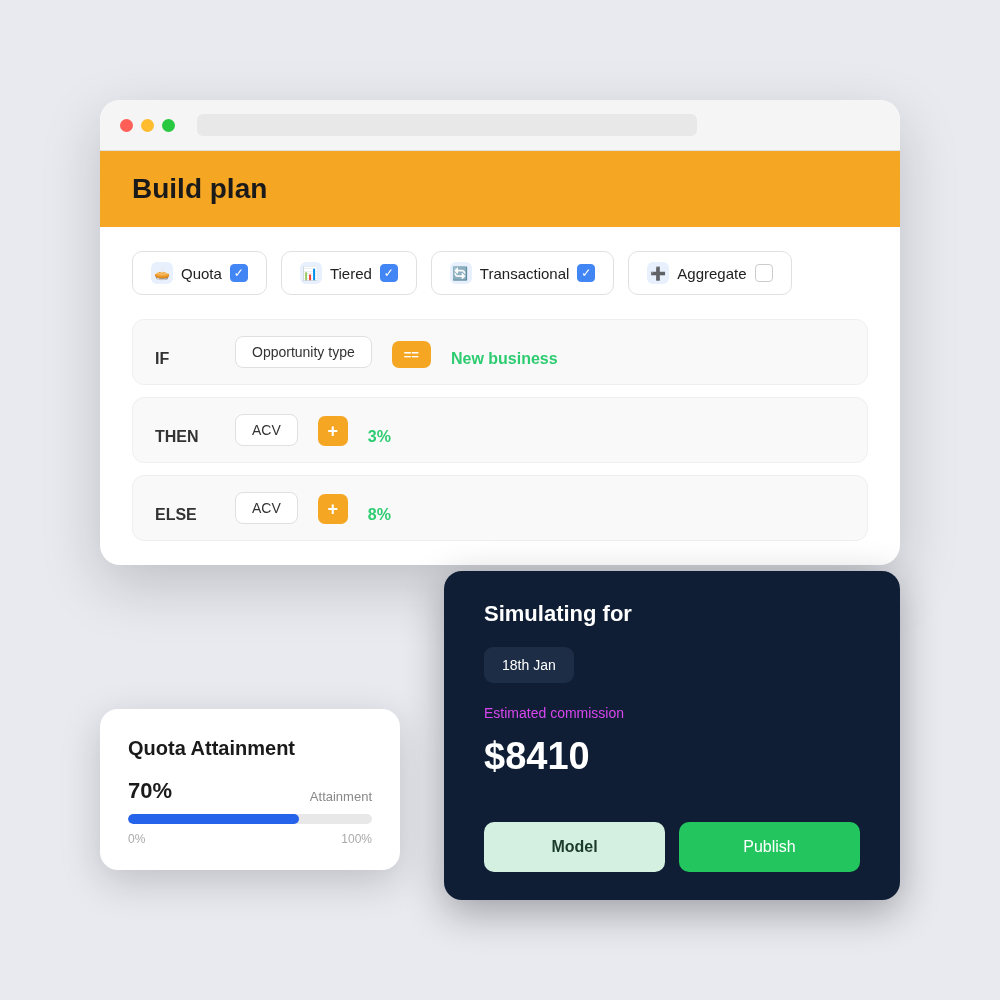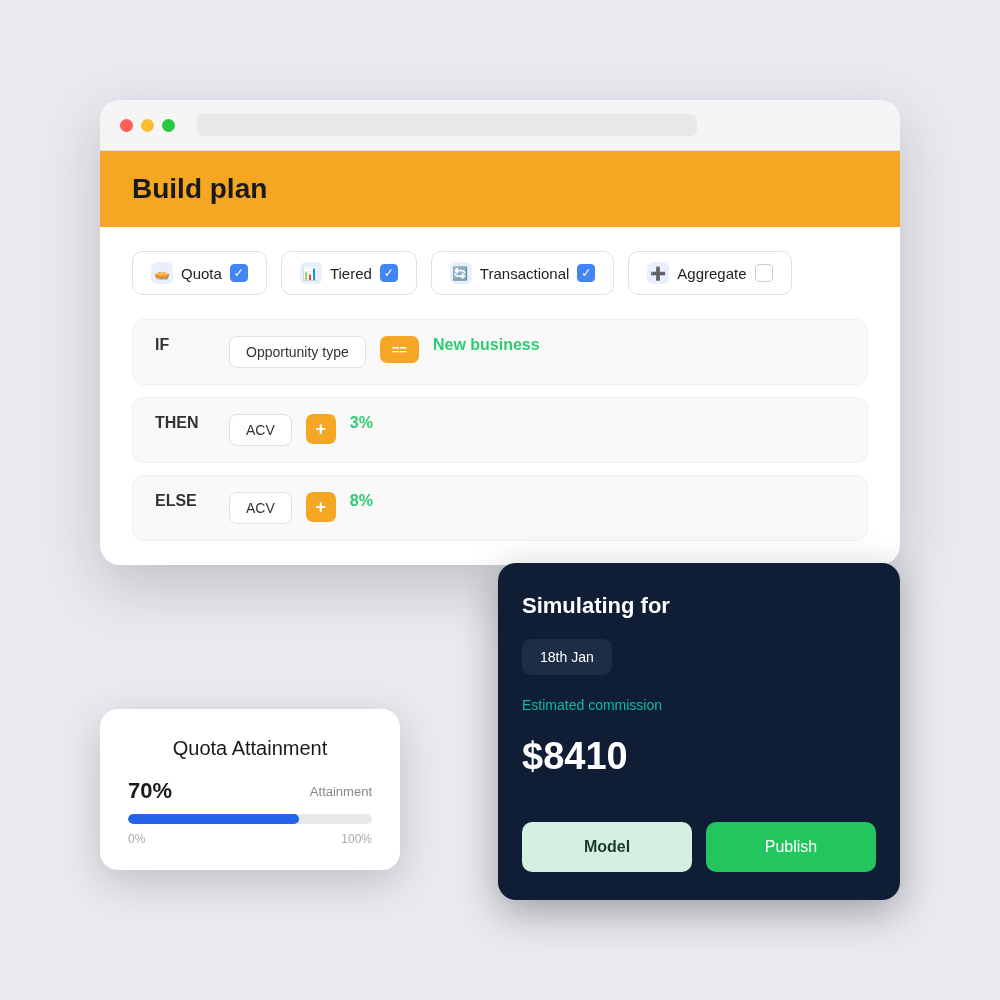--- a/index.html
+++ b/index.html
@@ -110,22 +110,22 @@
 
     
     .rules-section {
       padding: 8px 32px 24px;
       display: flex;
       flex-direction: column;
       gap: 12px;
     }
     .rule-row {
       display: flex;
-      align-items: flex-start;
-      gap: 14px;
+      align-items: flex-end;
+      gap: 20px;
       background: #f9f9f9;
       border-radius: 12px;
       padding: 16px 22px;
       border: 1px solid #efefef;
     }
     .rule-label {
       font-size: 16px;
       font-weight: 700;
       color: #333;
       min-width: 60px;
@@ -175,29 +175,28 @@
       left: 30px;
       width: 300px;
       background: #fff;
       border-radius: 18px;
       box-shadow: 0 12px 40px rgba(0,0,0,0.18);
       padding: 28px 28px 24px;
       z-index: 3;
     }
     .quota-card-title {
       font-size: 20px;
-      font-weight: 400;
+      font-weight: 700;
       color: #1a1a1a;
       margin-bottom: 18px;
-      text-align: center;
     }
     .quota-stats {
       display: flex;
       justify-content: space-between;
-      align-items: center;
+      align-items: flex-end;
       margin-bottom: 10px;
     }
     .quota-percent {
       font-size: 22px;
       font-weight: 800;
       color: #1a1a1a;
     }
     .quota-attainment-label {
       font-size: 13px;
       color: #888;
@@ -219,25 +218,25 @@
       justify-content: space-between;
       font-size: 12px;
       color: #aaa;
     }
 
     
     .simulation-card {
       position: absolute;
       bottom: 30px;
       right: 30px;
-      width: 402px;
+      width: 456px;
       background: #0f1e35;
       border-radius: 18px;
       box-shadow: 0 12px 40px rgba(0,0,0,0.32);
-      padding: 30px 24px 28px;
+      padding: 30px 40px 28px;
       z-index: 4;
     }
     .sim-title {
       font-size: 22px;
       font-weight: 800;
       color: #fff;
       margin-bottom: 20px;
     }
     .sim-tags {
       display: flex;
@@ -247,22 +246,22 @@
     .sim-tag {
       background: #1c2d45;
       color: #fff;
       border-radius: 9px;
       padding: 10px 18px;
       font-size: 14px;
       font-weight: 500;
     }
     .sim-commission-label {
       font-size: 14px;
-      color: #14b8a6;
-      margin-bottom: 22px;
+      color: #d946ef;
+      margin-bottom: 14px;
     }
     .sim-amount {
       font-size: 38px;
       font-weight: 800;
       color: #fff;
       margin-bottom: 24px;
     }
     .sim-actions {
       display: flex;
       gap: 14px;

